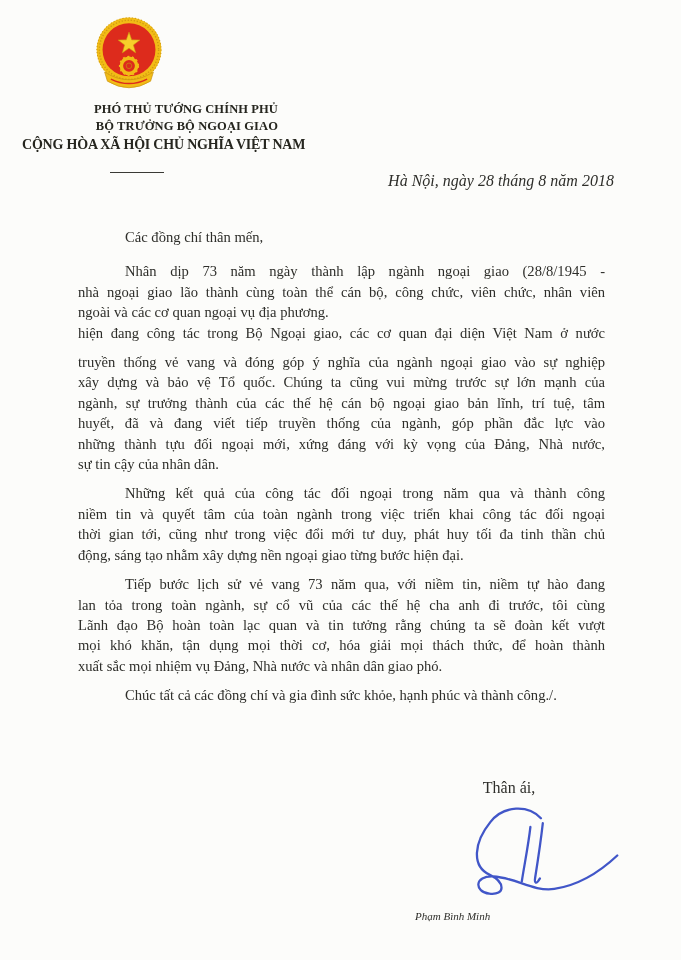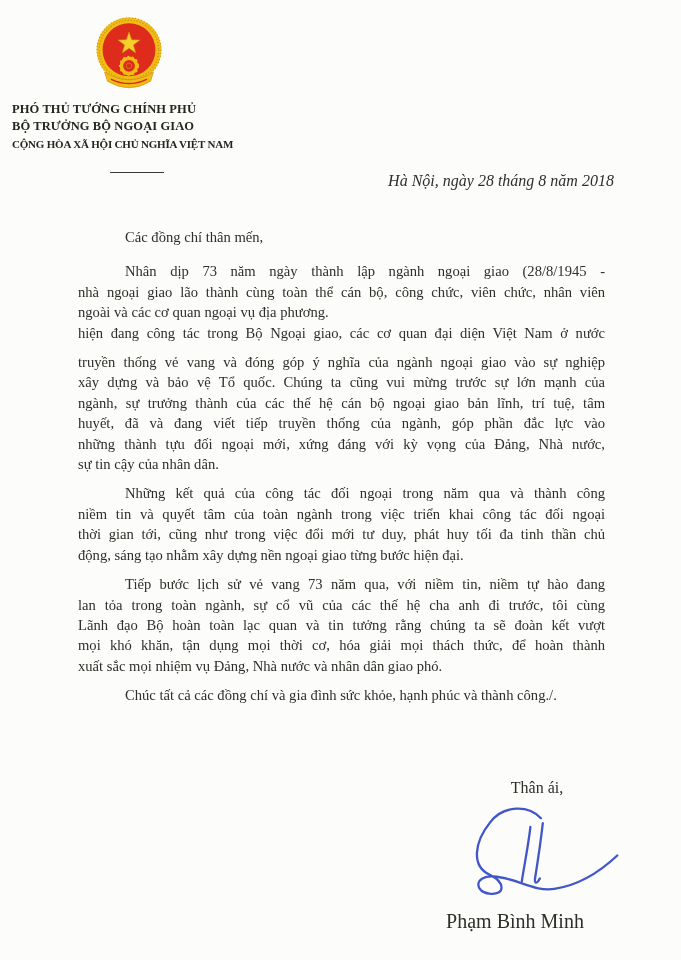--- a/index.html
+++ b/index.html
@@ -8,42 +8,42 @@
     width:681px;height:960px;
     margin:0 auto;
     background:#fcfcfa;
     overflow:hidden;
     font-family:"Liberation Serif","DejaVu Serif",serif;
     color:#2e2e2a;
   }
   
   .emblem{position:absolute;left:94px;top:15px;width:70px;height:80px;}
   .letterhead{
-    position:absolute;left:12px;top:101px;width:256px;
-    text-align:left;font-weight:bold;color:#26261f;
+    position:absolute;left:22px;top:101px;width:256px;
+    text-align:right;font-weight:bold;color:#26261f;
   }
   .lh-line{font-size:12.5px;line-height:17.4px;letter-spacing:.1px;white-space:nowrap;}
-  .lh-line.small{font-size:11px;letter-spacing:-.2px;}
+  .lh-line.small{font-size:14px;letter-spacing:-.2px;}
   .lh-rule{position:absolute;left:110px;top:172px;width:54px;border-top:1.6px solid #3a3a35;}
   .dateline{
     position:absolute;left:378px;top:172px;width:246px;
     text-align:center;font-style:italic;font-size:16px;white-space:nowrap;
   }
   
   .letter-body{position:absolute;left:78px;top:227px;width:527px;font-size:14.6px;line-height:20.4px;}
   .salutation{text-indent:47px;margin-bottom:14px;}
   .para{margin-bottom:9px;}
   .para:last-child{margin-bottom:0;}
   .ln{text-align:justify;text-align-last:justify;}
   .ln.last{text-align-last:left;}
   .ln.first{text-indent:47px;}
   
-  .valediction{position:absolute;left:457px;top:779px;width:160px;text-align:center;font-size:16px;}
+  .valediction{position:absolute;left:429px;top:779px;width:160px;text-align:center;font-size:16px;}
   .signature{position:absolute;left:448px;top:803px;width:182px;height:105px;}
-  .signer{position:absolute;left:415px;top:910px;width:200px;text-align:center;font-size:20px;}
+  .signer{position:absolute;left:415px;top:910px;width:200px;text-align:left;font-size:11px;font-style:italic;}
 </style>
 </head>
 <body>
 
 <div class="page">
 
   <div class="emblem">
     <svg viewBox="0 0 100 112" width="70" height="78" aria-hidden="true">
       <circle cx="50" cy="50" r="46.5" fill="#f2bc16"></circle>
       <circle cx="50" cy="50" r="46" fill="none" stroke="#cf9a10" stroke-width="1.5" stroke-dasharray="1.5 3"></circle>

